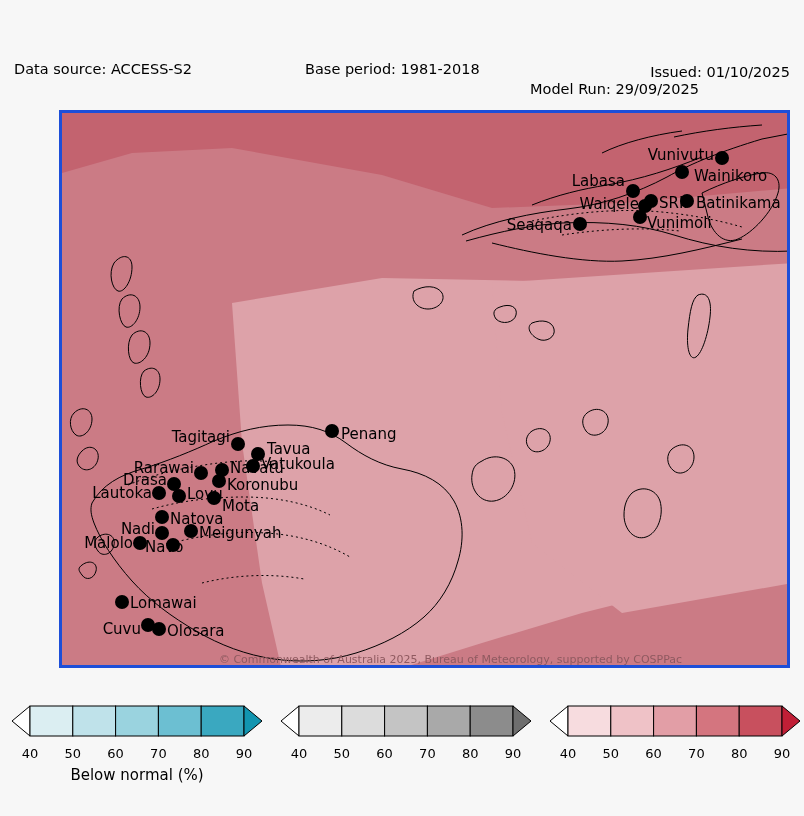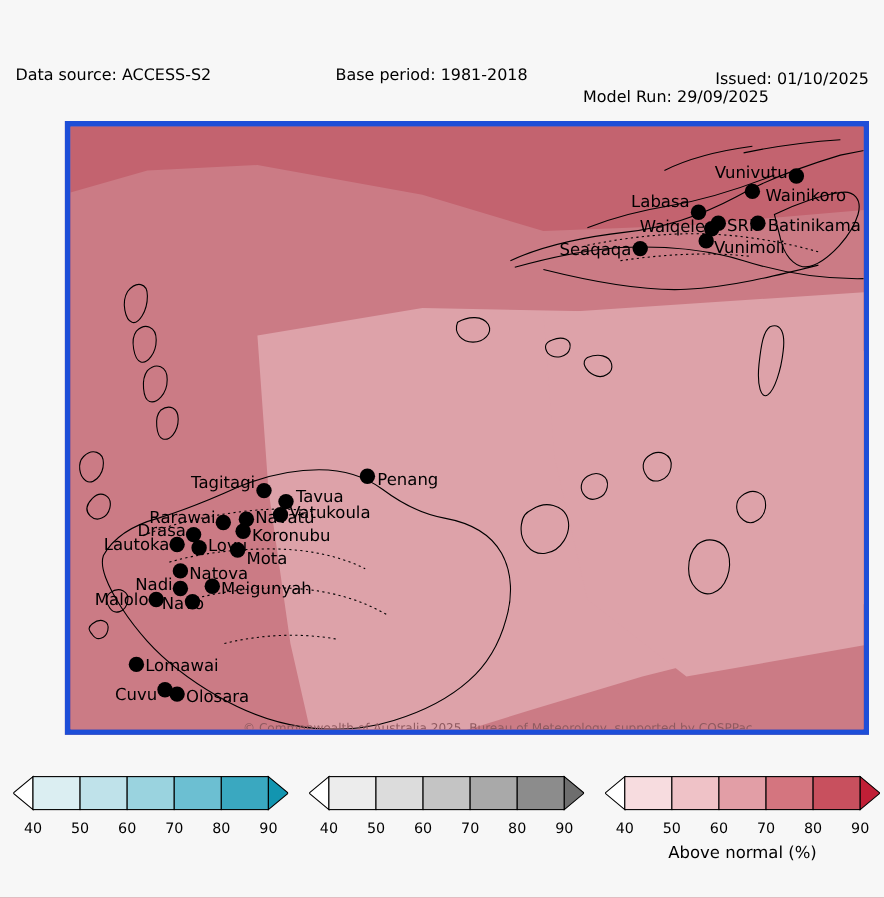--- a/index.html
+++ b/index.html
@@ -38,21 +38,21 @@
   #meta-issued { right: 14px; top: 64px; text-align: right; width: 260px;}
 
   
   #map {
     position: absolute;
     left: 59px;
     top: 110px;
     width: 731px;
     height: 558px;
     overflow: hidden;
-    border: 5px solid #1d4ed8;
+    border: 3px solid #1d4ed8;
     box-sizing: border-box;
     background: #c9707c;
   }
   #map svg { display: block; }
 
   .credit {
     position: absolute;
     left: 0;
     top: 540px;
     width: 731px;
@@ -248,20 +248,21 @@
       <path d="M232,6 L232,36 L250,21 Z" fill="#1295b0" stroke="#000" stroke-width="1"></path>
     </svg>
   <div class="ticks">
       <span style="left: 18px;">40</span>
       <span style="left: 60.8px;">50</span>
       <span style="left: 103.6px;">60</span>
       <span style="left: 146.4px;">70</span>
       <span style="left: 189.2px;">80</span>
       <span style="left: 232px;">90</span>
     </div>
+  <div class="caption">Below normal (%)</div>
 </div>
 
 <div class="legend" id="legend-near">
   <svg class="bar" viewBox="0 0 250 42">
       <path d="M18,6 L18,36 L0,21 Z" fill="#ffffff" stroke="#000" stroke-width="1"></path>
       <rect x="18" y="6" width="42.8" height="30" fill="#ececec" stroke="#000" stroke-width="1"></rect>
       <rect x="60.8" y="6" width="42.8" height="30" fill="#dcdcdc" stroke="#000" stroke-width="1"></rect>
       <rect x="103.6" y="6" width="42.8" height="30" fill="#c4c4c4" stroke="#000" stroke-width="1"></rect>
       <rect x="146.39999999999998" y="6" width="42.8" height="30" fill="#a9a9a9" stroke="#000" stroke-width="1"></rect>
       <rect x="189.2" y="6" width="42.8" height="30" fill="#8c8c8c" stroke="#000" stroke-width="1"></rect>
@@ -288,14 +289,13 @@
       <path d="M232,6 L232,36 L250,21 Z" fill="#c01f36" stroke="#000" stroke-width="1"></path>
     </svg>
   <div class="ticks">
       <span style="left: 18px;">40</span>
       <span style="left: 60.8px;">50</span>
       <span style="left: 103.6px;">60</span>
       <span style="left: 146.4px;">70</span>
       <span style="left: 189.2px;">80</span>
       <span style="left: 232px;">90</span>
     </div>
-  <div class="caption">Above normal (%)</div>
 </div>
 
 </body></html>

